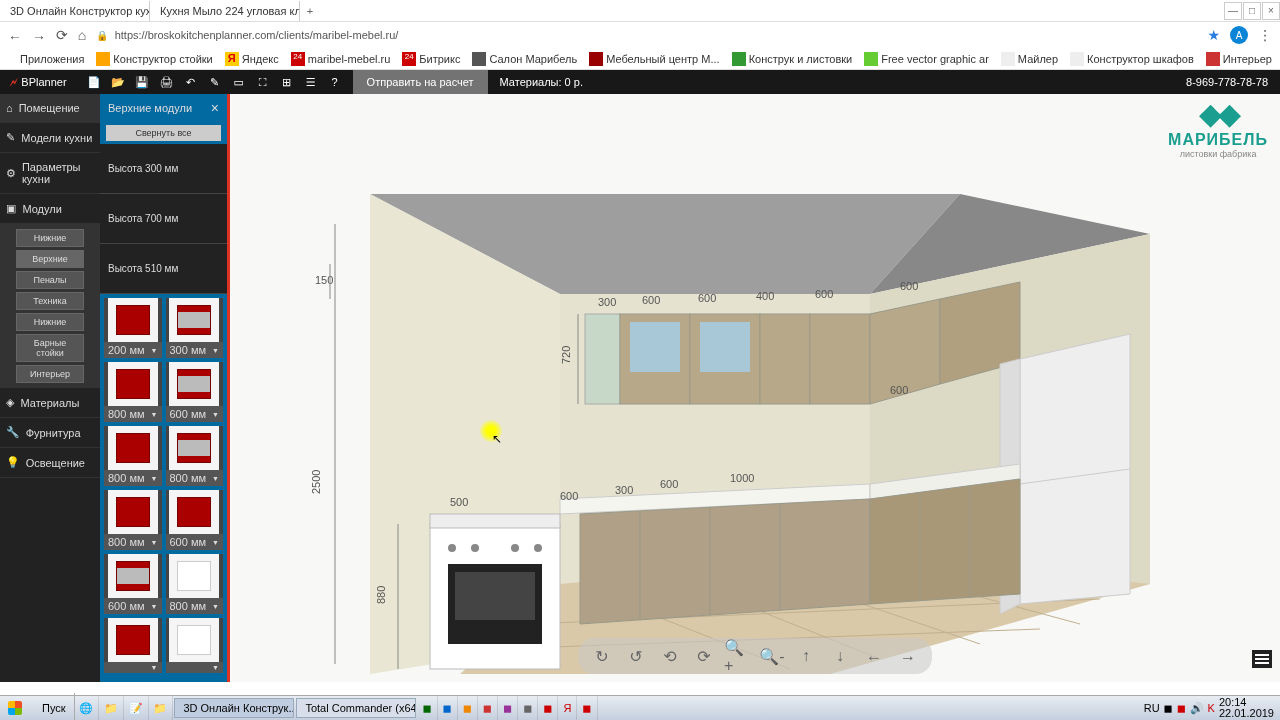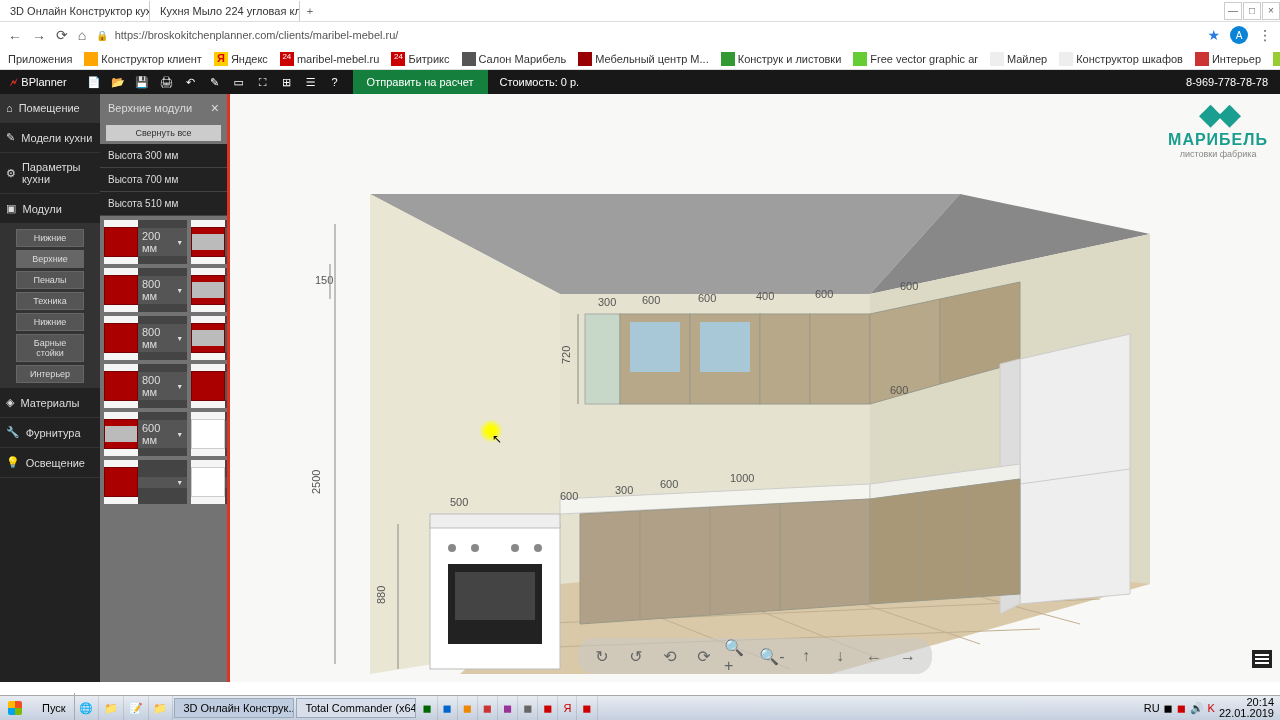--- a/index.html
+++ b/index.html
@@ -8,45 +8,45 @@
 .tab{height:20px;padding:0 10px;display:flex;align-items:center;gap:6px;border-right:1px solid #ccc;font-size:10px;color:#333;max-width:150px;overflow:hidden;white-space:nowrap}
 .tab.active{background:#fff}
 .new-tab{width:20px;text-align:center;color:#666;cursor:pointer}
 .win-controls{position:absolute;right:0;display:flex}
 .win-btn{width:18px;height:18px;text-align:center;color:#666;border:1px solid #ccc;margin-left:1px;font-size:10px;line-height:16px;cursor:pointer}
 .addr-bar{height:26px;display:flex;align-items:center;padding:0 8px;gap:10px}
 .nav-icon{color:#555;cursor:pointer;font-size:14px}
 .url-box{flex:1;display:flex;align-items:center;gap:6px;color:#555;font-size:11px}
 .lock-icon{font-size:10px}
 .avatar{width:18px;height:18px;border-radius:50%;background:#0a84d6;color:#fff;display:flex;align-items:center;justify-content:center;font-size:10px}
-.bookmarks{height:22px;display:flex;align-items:center;padding:0 8px;gap:12px;overflow:hidden;border-bottom:1px solid #ddd}
+.bookmarks{height:22px;display:flex;align-items:center;padding:0 20px;gap:12px;overflow:hidden;border-bottom:1px solid #ddd}
 .bm{display:flex;align-items:center;gap:3px;font-size:10px;color:#333;white-space:nowrap}
 .bm-icon{width:14px;height:14px;display:inline-block}
 .app-toolbar{height:24px;background:#181818;display:flex;align-items:center;color:#fff;font-size:11px}
 .logo{padding:0 10px;display:flex;align-items:center;gap:4px}
 .logo-r{color:#d32;font-weight:bold}
 .tb-icons{display:flex;gap:8px;padding:0 10px}
 .tb-ic{width:16px;height:16px;color:#fff;display:flex;align-items:center;justify-content:center;cursor:pointer}
-.btn-green{background:#15803d;padding:0 14px;height:24px;display:flex;align-items:center;cursor:pointer}
+.btn-green{background:#737373;padding:0 14px;height:24px;display:flex;align-items:center;cursor:pointer}
 .cost{padding:0 12px}
 .phone{margin-left:auto;padding:0 12px;color:#fff}
 .main-area{display:flex;height:588px}
 .left-nav{width:100px;background:#222;color:#ddd}
 .nav-item{padding:8px 6px;display:flex;align-items:center;gap:6px;font-size:10px;cursor:pointer;border-bottom:1px solid #333}
 .nav-item:first-child{background:#333}
 .nav-sub{background:#333;padding:2px}
 .nav-sub-btn{background:#555;color:#ddd;font-size:9px;padding:3px;margin:3px 14px;text-align:center;cursor:pointer;border:1px solid #666}
 .nav-sub-btn.active{background:#666}
-.catalog{width:130px;background:#737373;color:#ddd;position:relative;border-right:3px solid #d32}
+.catalog{width:130px;background:#0369a1;color:#ddd;position:relative;border-right:3px solid #d32}
 .cat-header{padding:6px 8px;font-size:11px;display:flex;justify-content:space-between;align-items:center}
 .close-x{cursor:pointer;font-size:14px}
 .collapse-btn{background:#ccc;color:#333;text-align:center;padding:3px;margin:3px 6px;font-size:9px;cursor:pointer}
-.height-cat{background:#222;padding:6px 8px;font-size:10px;border-bottom:1px solid #444;cursor:pointer}
+.height-cat{background:#222;padding:19px 8px;font-size:10px;border-bottom:1px solid #444;cursor:pointer}
 .modules-grid{display:grid;grid-template-columns:1fr 1fr;gap:4px;padding:4px;overflow-y:auto}
-.mod-item{background:#444;display:flex;flex-direction:row;align-items:center}
+.mod-item{background:#444;display:flex;flex-direction:column;align-items:center}
 .mod-thumb{width:50px;height:44px;background:#f5f5f5;display:flex;align-items:center;justify-content:center;position:relative}
 .cabinet{width:34px;height:30px;background:#a00;border:1px solid #700}
 .cabinet.glass{background:linear-gradient(#a00 20%,#bbb 20%,#bbb 80%,#a00 80%)}
 .cabinet.white{background:#fff;border:1px solid #ccc}
 .mod-label{background:#555;color:#ddd;font-size:9px;padding:2px 4px;width:100%;display:flex;justify-content:space-between;align-items:center}
 .dd{font-size:7px}
 .viewport{flex:1;background:#f8f8f6;position:relative;overflow:hidden}
 .cursor-highlight{position:absolute;left:250px;top:326px;width:22px;height:22px;background:radial-gradient(#ff0 30%,rgba(255,255,0,0.2) 70%);border-radius:50%;z-index:5}
 .cursor-ptr{position:absolute;left:262px;top:338px;font-size:12px;z-index:6}
 .brand{position:absolute;right:12px;top:2px;text-align:center;z-index:4}
@@ -58,21 +58,21 @@
 .vp-controls{position:absolute;bottom:8px;left:50%;transform:translateX(-50%);display:flex;gap:6px;background:rgba(200,200,200,0.55);padding:4px 10px;border-radius:16px}
 .vp-btn{width:28px;height:28px;display:flex;align-items:center;justify-content:center;color:#666;cursor:pointer;font-size:16px}
 .menu-icon{position:absolute;right:8px;bottom:14px;width:20px;height:18px;background:#222;cursor:pointer;display:flex;flex-direction:column;justify-content:space-around;padding:3px}
 .menu-icon span{height:2px;background:#fff}
 .taskbar{position:absolute;bottom:0;left:0;right:0;height:25px;background:linear-gradient(#e8ecf2,#c5cfde);display:flex;align-items:center;border-top:1px solid #aaa}
 .start-btn{padding:15px 8px;display:flex;align-items:center;gap:20px;font-size:10px;cursor:pointer;height:100%;border-right:1px solid #aaa}
 .tb-item{height:100%;padding:0 5px;display:flex;align-items:center;cursor:pointer;border-right:1px solid rgba(0,0,0,0.1)}
 .tb-app{background:#d8dfea;border:1px solid #9ab;padding:0 8px;font-size:10px;height:20px;display:flex;align-items:center;gap:4px;margin:0 1px;cursor:pointer;max-width:120px;overflow:hidden;white-space:nowrap}
 .tb-app.active{background:#c0cde0}
 .tray{margin-left:auto;display:flex;align-items:center;gap:4px;padding:0 6px;font-size:10px}
-.tray-time{text-align:right;line-height:11px;font-size:9px}
+.tray-time{text-align:left;line-height:11px;font-size:9px}
 .dim-text{font-size:10px;fill:#555;font-family:Arial}
 </style>
 </head>
 <body>
 
 <div class="browser-chrome">
   <div class="tab active">
       <span>3D Онлайн Конструктор кухни</span>
     </div>
   <div class="tab">
@@ -99,21 +99,21 @@
   <div class="avatar">A</div>
   <span class="nav-icon">⋮</span>
 </div>
 
 <div class="bookmarks">
   <div class="bm">
       <span>Приложения</span>
     </div>
   <div class="bm">
       <span class="bm-icon" style="background:#ffa500"></span>
-      <span>Конструктор клиент</span>
+      <span>Конструктор стойки</span>
     </div>
   <div class="bm">
       <span class="bm-icon" style="background:#fc0;color:#d00;text-align:center;font-weight:bold">Я</span>
       <span>Яндекс</span>
     </div>
   <div class="bm">
       <span class="bm-icon" style="background:#c00;color:#fff;text-align:center;font-size:8px">24</span>
       <span>maribel-mebel.ru</span>
     </div>
   <div class="bm">
@@ -168,21 +168,21 @@
     <div class="tb-ic">✎</div>
     <div class="tb-ic">▭</div>
     <div class="tb-ic">⛶</div>
     <div class="tb-ic">⊞</div>
     <div class="tb-ic">☰</div>
     <div class="tb-ic">?</div>
   </div>
   <div class="btn-green">
       <span>Отправить на расчет</span>
     </div>
-  <div class="cost"><span>Стоимость:</span> <span>0 р.</span></div>
+  <div class="cost"><span>Материалы:</span> <span>0 р.</span></div>
   <div class="phone">8-969-778-78-78</div>
 </div>
 
 <div class="main-area">
 
   <div class="left-nav">
     <div class="nav-item">
         <span>⌂</span>
         <span>Помещение</span>
       </div>

